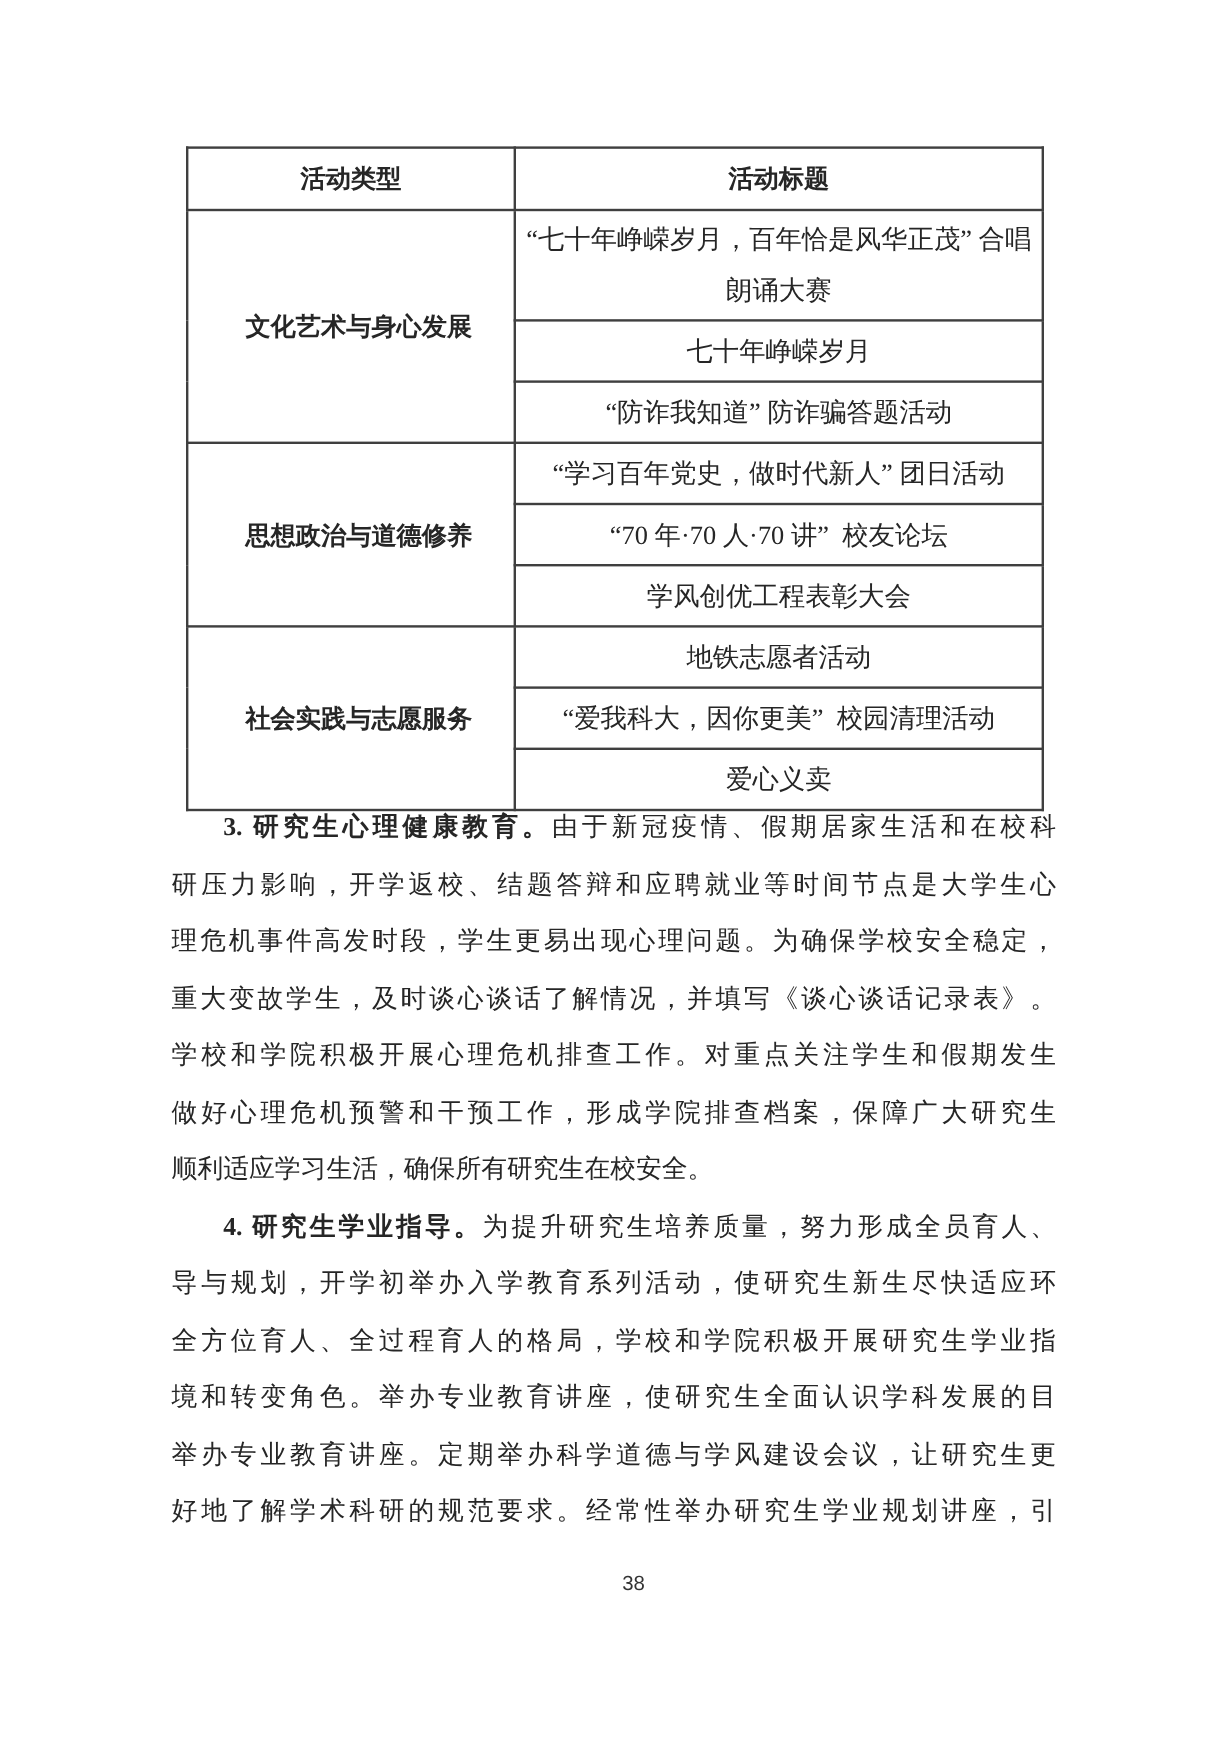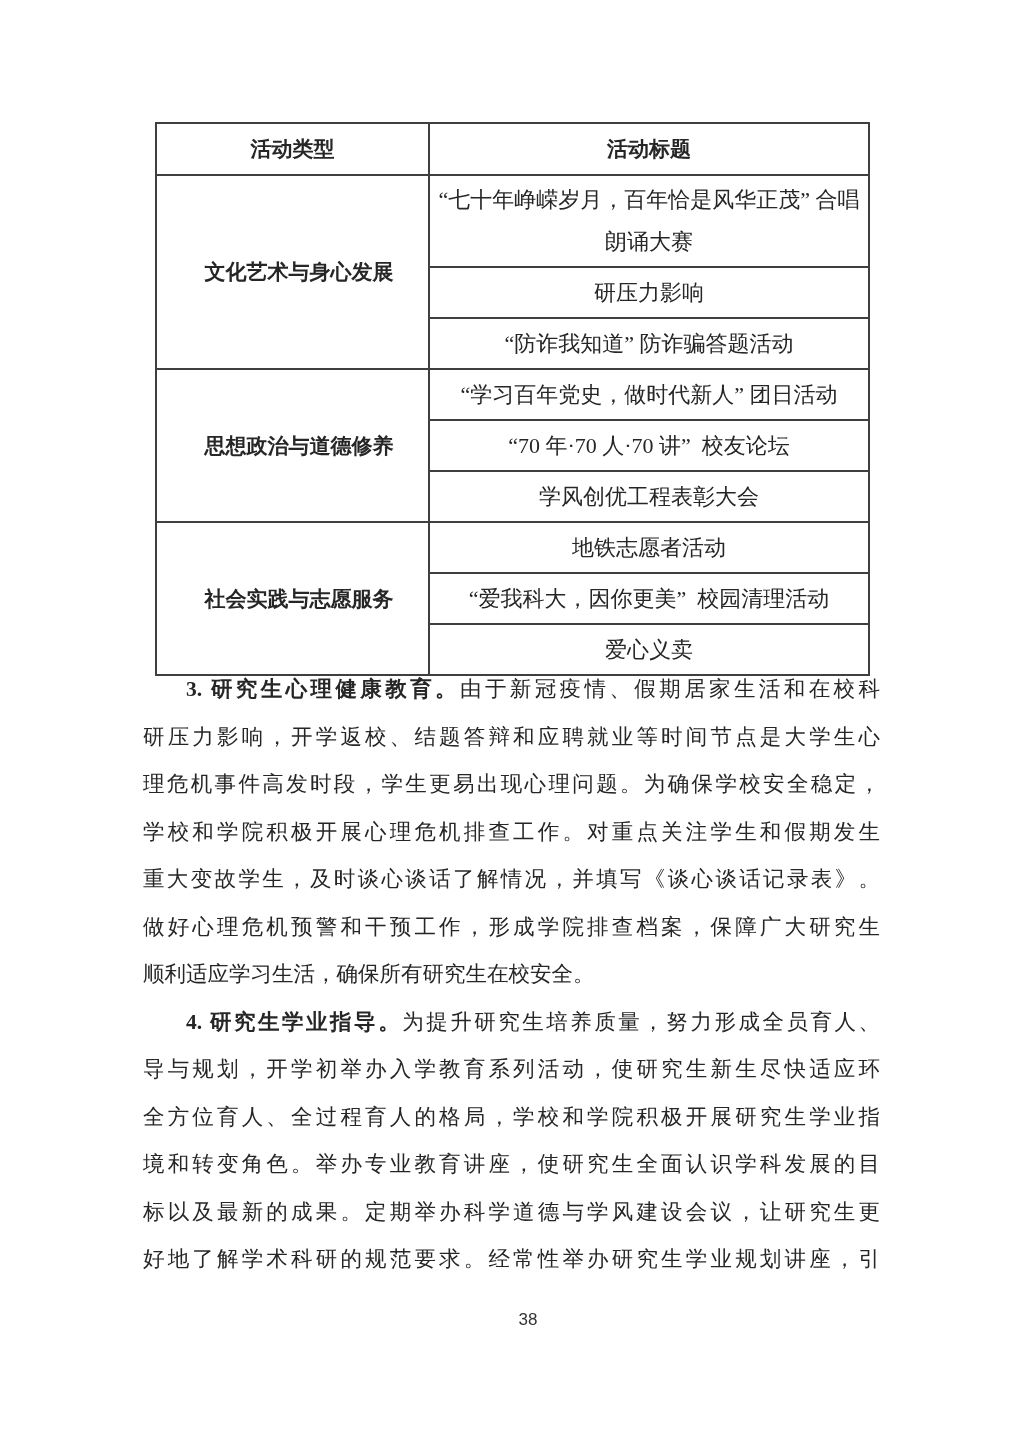--- a/index.html
+++ b/index.html
@@ -90,21 +90,21 @@
     <tbody id="tbody">
         <tr>
           <td class="type-cell" rowspan="3">文化艺术与身心发展</td>
           <td class="activity-cell tall">
             <div class="activity-line">“七十年峥嵘岁月，百年恰是风华正茂” 合唱</div>
             <div class="activity-line">朗诵大赛</div>
           </td>
         </tr>
         <tr>
           <td class="activity-cell">
-            <div class="activity-line">研压力影响</div>
+            <div class="activity-line">七十年峥嵘岁月</div>
           </td>
         </tr>
         <tr>
           <td class="activity-cell">
             <div class="activity-line">“防诈我知道” 防诈骗答题活动</div>
           </td>
         </tr>
         <tr>
           <td class="type-cell" rowspan="3">思想政治与道德修养</td>
           <td class="activity-cell">
@@ -137,27 +137,27 @@
             <div class="activity-line">爱心义卖</div>
           </td>
         </tr>
       </tbody>
   </table>
 
   <div class="paragraphs" id="paragraphs">
       <div class="pline first"><span class="lead">3. 研究生心理健康教育。</span><span>由于新冠疫情、假期居家生活和在校科</span></div>
       <div class="pline">研压力影响，开学返校、结题答辩和应聘就业等时间节点是大学生心</div>
       <div class="pline">理危机事件高发时段，学生更易出现心理问题。为确保学校安全稳定，</div>
+      <div class="pline">重大变故学生，及时谈心谈话了解情况，并填写《谈心谈话记录表》。</div>
       <div class="pline">学校和学院积极开展心理危机排查工作。对重点关注学生和假期发生</div>
-      <div class="pline">重大变故学生，及时谈心谈话了解情况，并填写《谈心谈话记录表》。</div>
       <div class="pline">做好心理危机预警和干预工作，形成学院排查档案，保障广大研究生</div>
       <div class="pline left-last">顺利适应学习生活，确保所有研究生在校安全。</div>
       <div class="pline first"><span class="lead">4. 研究生学业指导。</span><span>为提升研究生培养质量，努力形成全员育人、</span></div>
       <div class="pline">导与规划，开学初举办入学教育系列活动，使研究生新生尽快适应环</div>
       <div class="pline">全方位育人、全过程育人的格局，学校和学院积极开展研究生学业指</div>
       <div class="pline">境和转变角色。举办专业教育讲座，使研究生全面认识学科发展的目</div>
-      <div class="pline">标以及最新的成果。定期举办科学道德与学风建设会议，让研究生更</div>
+      <div class="pline">举办专业教育讲座。定期举办科学道德与学风建设会议，让研究生更</div>
       <div class="pline">好地了解学术科研的规范要求。经常性举办研究生学业规划讲座，引</div>
     </div>
 
   <div class="page-num">38</div>
 
 </div>
 
 </body></html>

